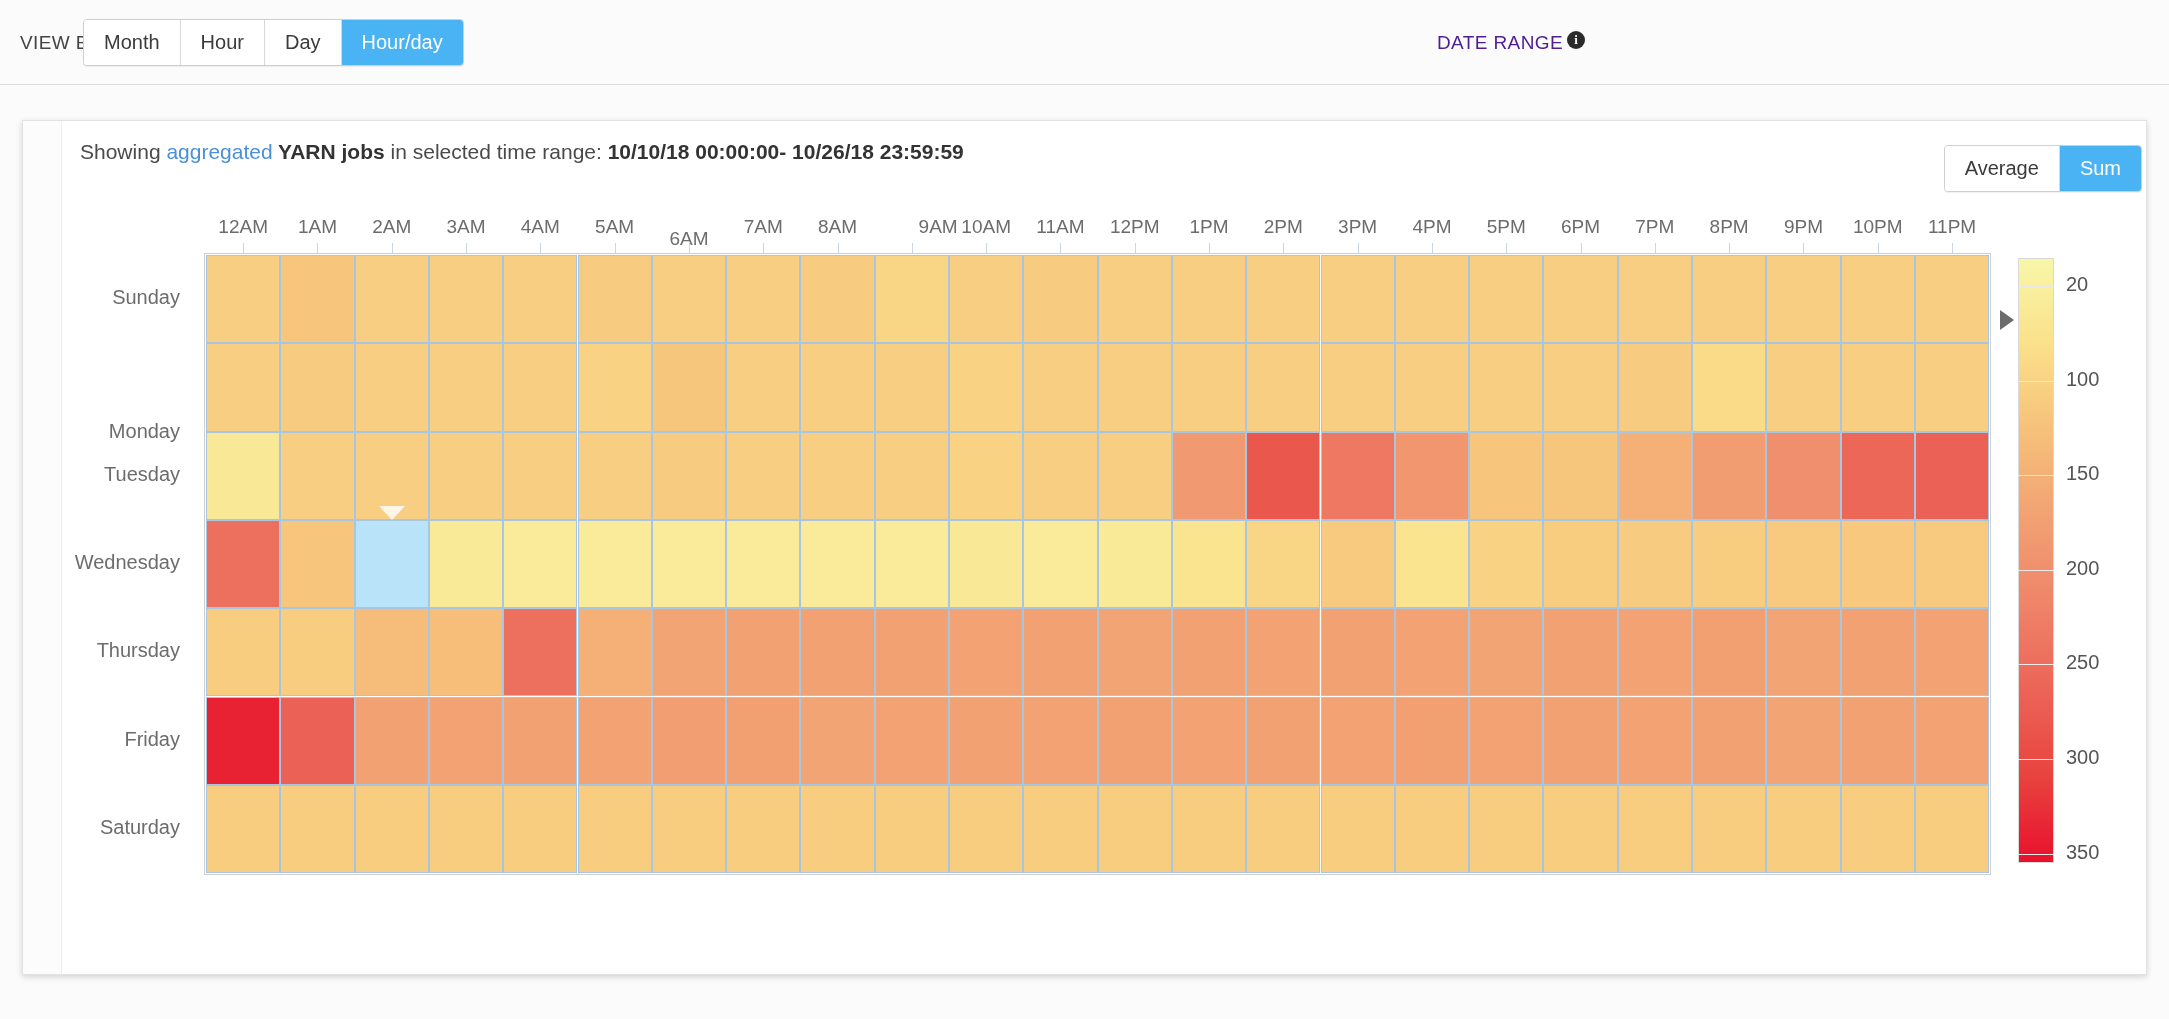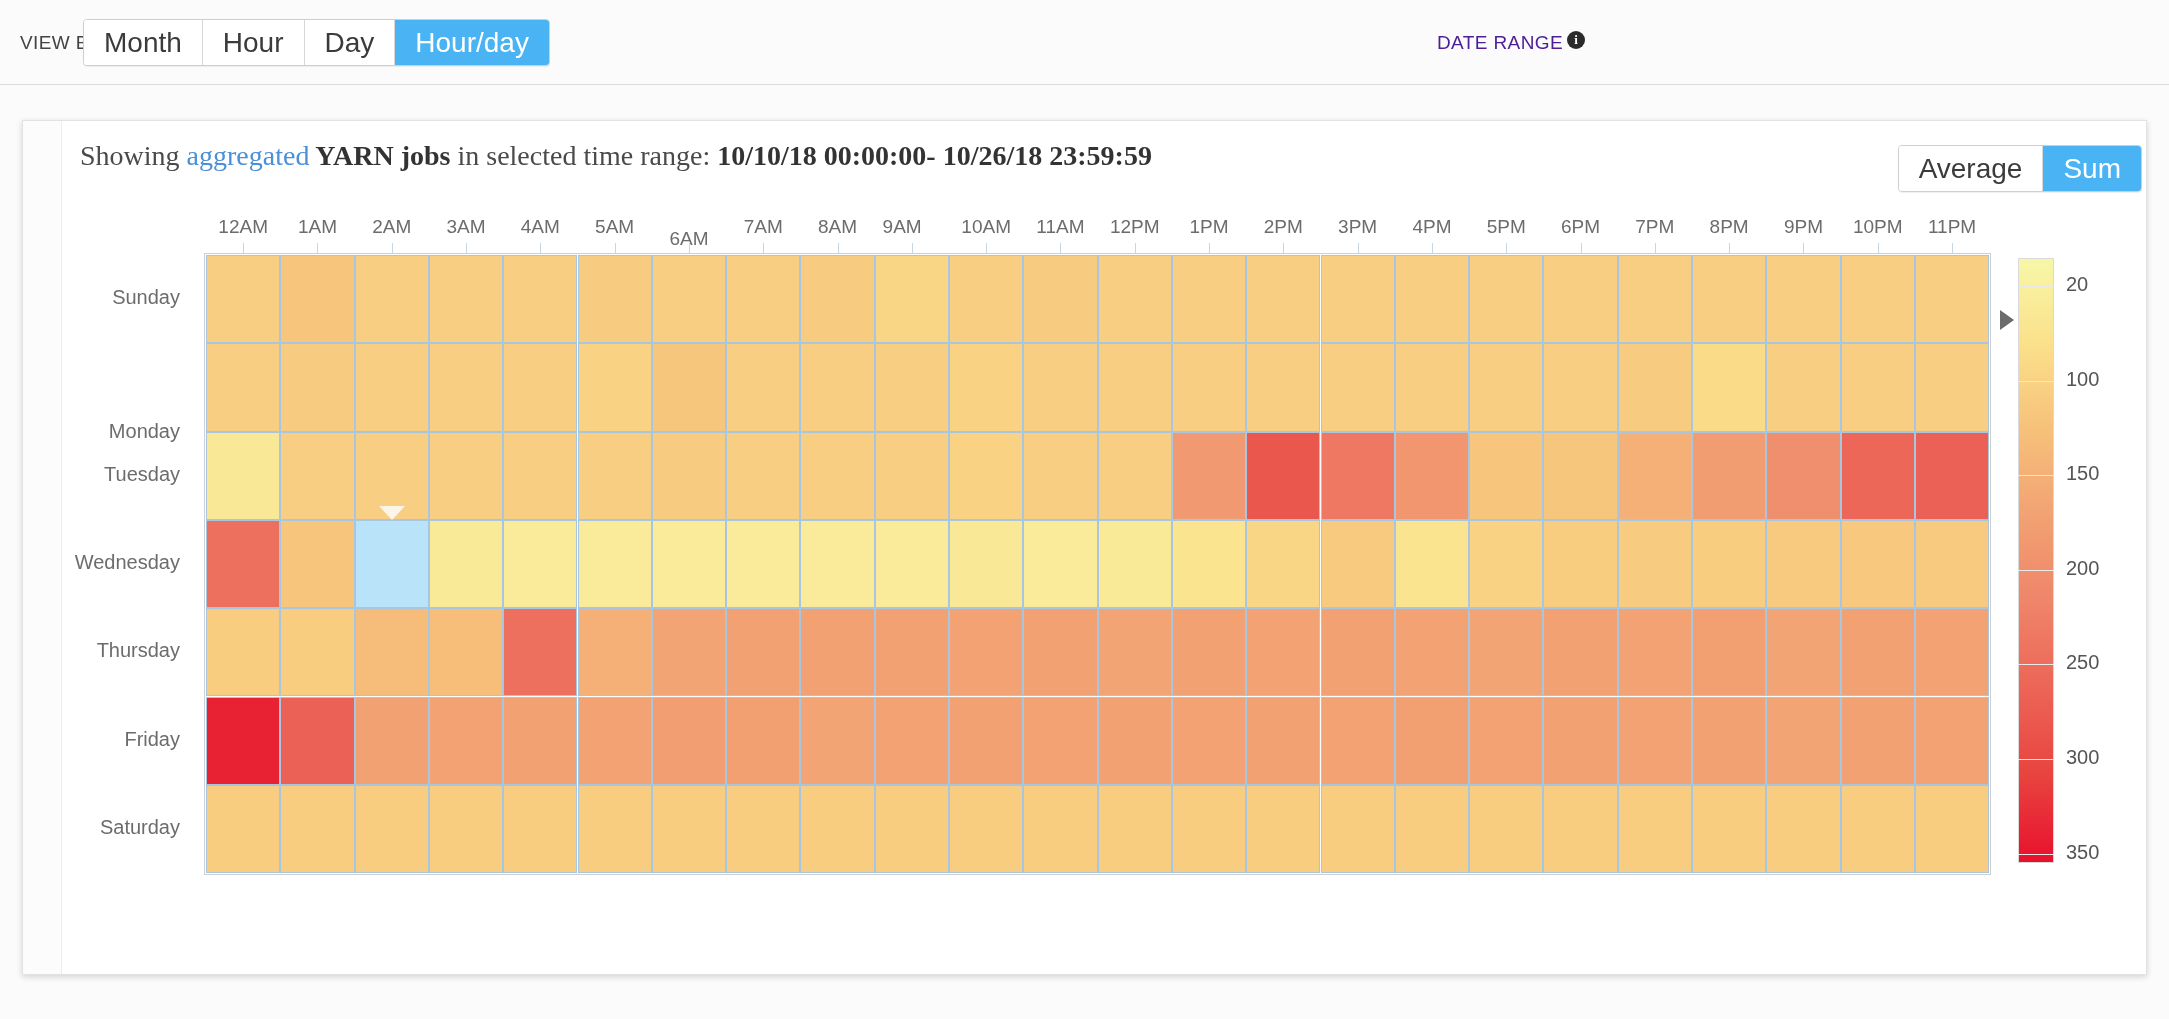--- a/index.html
+++ b/index.html
@@ -20,21 +20,21 @@
   }
   .viewby-label {
     position: absolute; left: 20px; top: 32px;
     font-size: 19px; color: #444; letter-spacing: .4px;
   }
   .btn-group { position: absolute; display: flex;
     border: 1px solid #cfcfcf; border-radius: 4px; overflow: hidden;
     background: #fff; box-shadow: 0 1px 1px rgba(0,0,0,.06); }
   .btn-group .seg {
     padding: 0 20px; height: 45px; line-height: 45px;
-    font-size: 28px; color: #3b3b3b; background: #fff;
+    font-size: 20px; color: #3b3b3b; background: #fff;
     border-right: 1px solid #d8d8d8; cursor: pointer;
     white-space: nowrap; text-align: right;
   }
   .btn-group .seg:last-child { border-right: none; }
   .btn-group .seg.active { background: #4ab3f4; color: #fff; }
 
   #viewby-group { left: 83px; top: 19px; }
   #metric-group { left: 409px; top: 16px; }
 
   .daterange-label {
@@ -73,21 +73,21 @@
     background: #fff;
     border: 1px solid #e2e2e2;
     box-shadow: 0 2px 6px rgba(0,0,0,.16);
   }
   .card-gutter {
     position: absolute; left: 0; top: 0; width: 39px; height: 100%;
     background: #fcfcfc; border-right: 1px solid #ededed;
   }
   .card-title {
     position: absolute; left: 80px; top: 140px;
-    font-size: 28px; color: #4a4a4a; white-space: nowrap; font-family: Liberation Serif, serif;
+    font-size: 21px; color: #4a4a4a; white-space: nowrap;
   }
   .card-title .lnk { color: #4a90d9; }
   .card-title .bold { font-weight: bold; color: #333; }
 
   .avgsum-group { position: absolute; right: 27px; top: 145px; }
 
   
   .hm-wrap { position: absolute; left: 0; top: 0; width: 100%; height: 100%; }
 
   .hour-label {
@@ -186,21 +186,21 @@
     <div class="hour-label" style="left: 491.2px; top: 216px; width: 98.3px; text-align: center;">4AM</div>
     <div class="hour-tick" style="left: 540.35px; top: 243px; height: 10px;"></div>
     <div class="hour-label" style="left: 565.5px; top: 216px; width: 98.3px;">5AM</div>
     <div class="hour-tick" style="left: 614.65px; top: 243px; height: 10px;"></div>
     <div class="hour-label" style="left: 639.8px; top: 228px; width: 98.3px;">6AM</div>
     <div class="hour-tick" style="left: 688.95px; top: 243px; height: 10px;"></div>
     <div class="hour-label" style="left: 714.1px; top: 216px; width: 98.3px;">7AM</div>
     <div class="hour-tick" style="left: 763.25px; top: 243px; height: 10px;"></div>
     <div class="hour-label" style="left: 788.4px; top: 216px; width: 98.3px;">8AM</div>
     <div class="hour-tick" style="left: 837.55px; top: 243px; height: 10px;"></div>
-    <div class="hour-label" style="left: 853px; top: 216px; width: 98.3px;">9AM</div>
+    <div class="hour-label" style="left: 889px; top: 216px; width: 98.3px;">9AM</div>
     <div class="hour-tick" style="left: 911.85px; top: 243px; height: 10px;"></div>
     <div class="hour-label" style="left: 937px; top: 216px; width: 98.3px;">10AM</div>
     <div class="hour-tick" style="left: 986.15px; top: 243px; height: 10px;"></div>
     <div class="hour-label" style="left: 1011.3px; top: 216px; width: 98.3px;">11AM</div>
     <div class="hour-tick" style="left: 1060.45px; top: 243px; height: 10px;"></div>
     <div class="hour-label" style="left: 1085.6px; top: 216px; width: 98.3px;">12PM</div>
     <div class="hour-tick" style="left: 1134.75px; top: 243px; height: 10px;"></div>
     <div class="hour-label" style="left: 1159.9px; top: 216px; width: 98.3px;">1PM</div>
     <div class="hour-tick" style="left: 1209.05px; top: 243px; height: 10px;"></div>
     <div class="hour-label" style="left: 1234.2px; top: 216px; width: 98.3px;">2PM</div>

